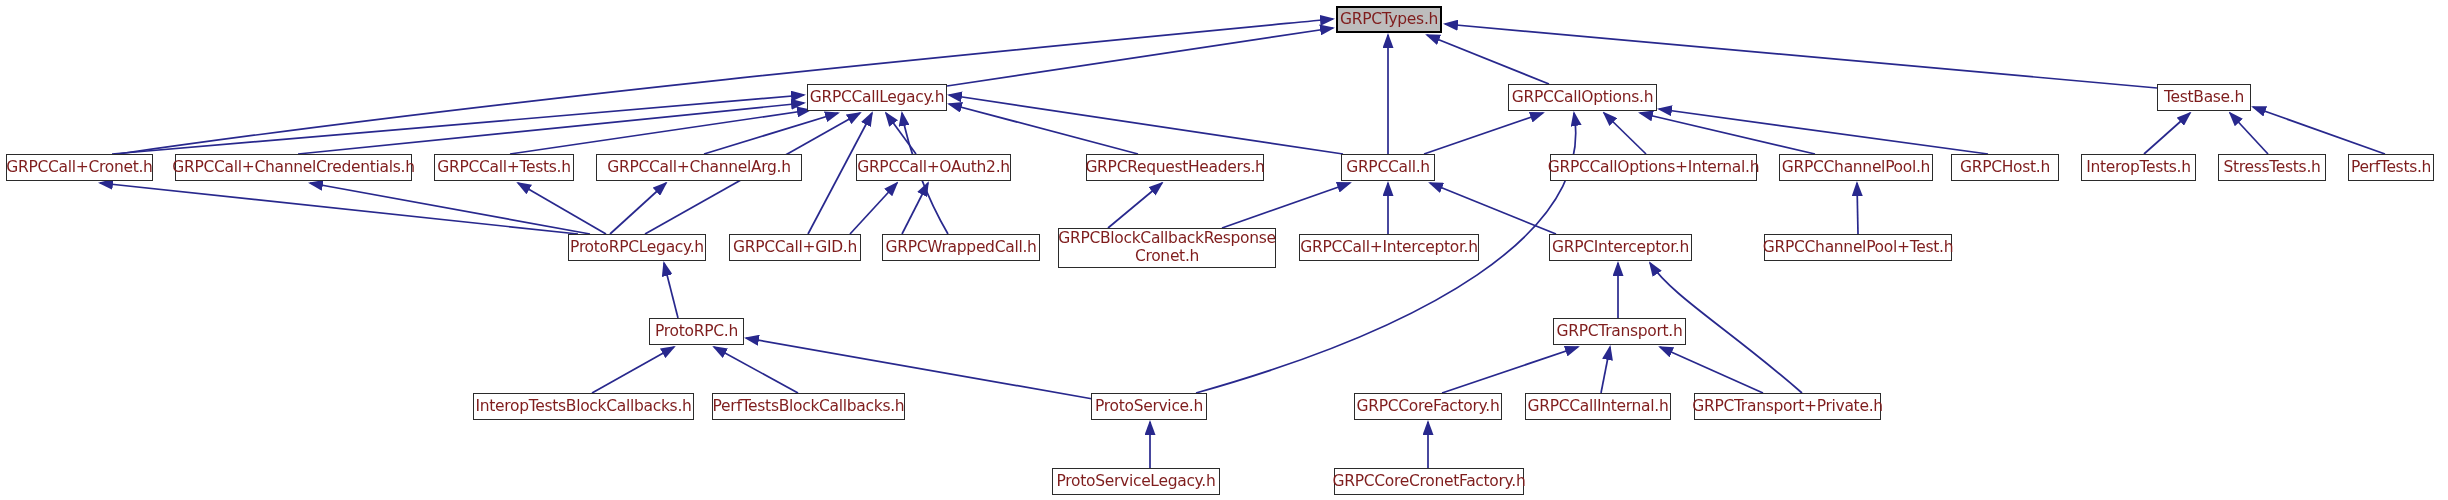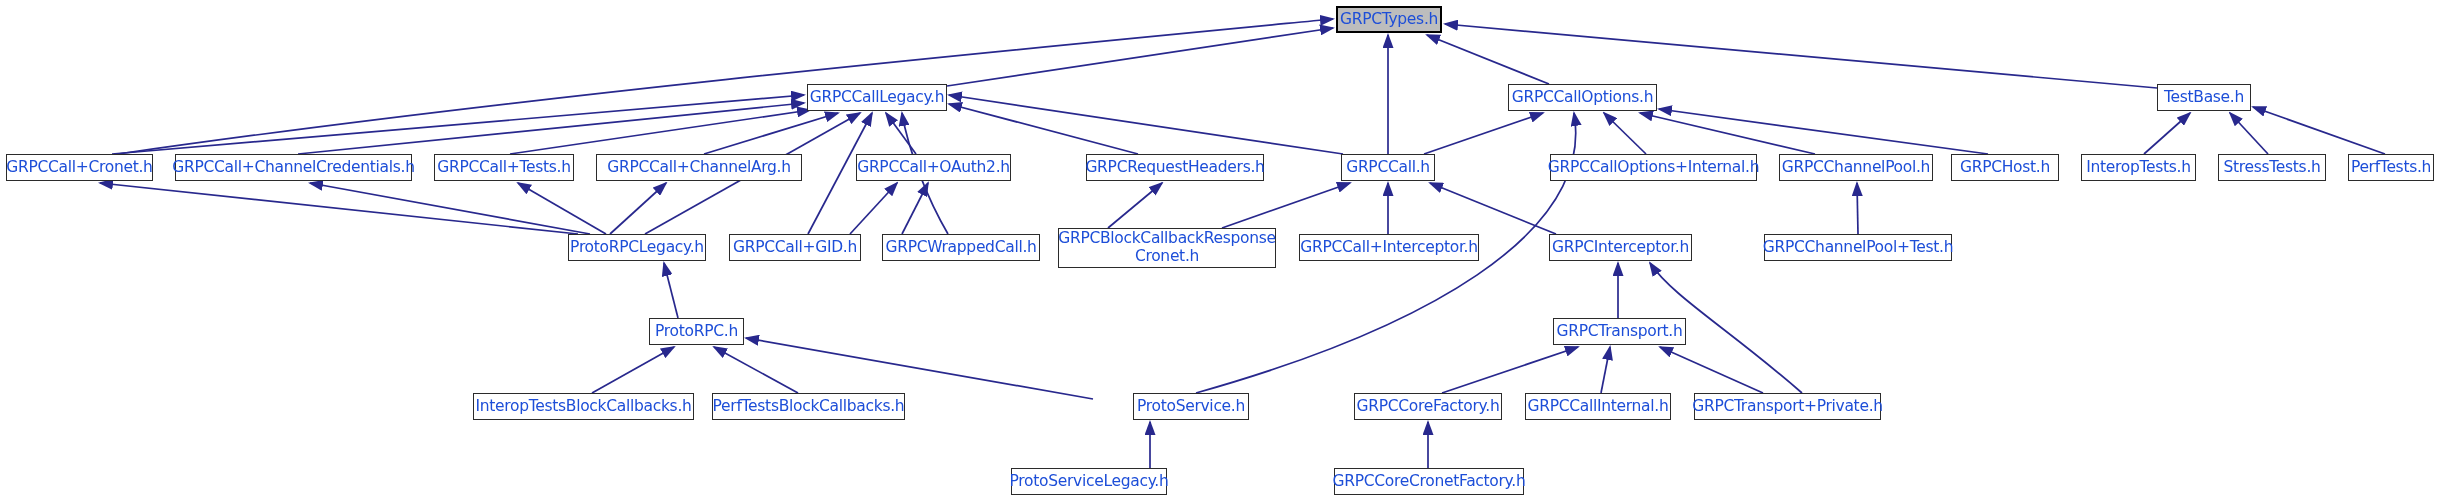--- a/index.html
+++ b/index.html
@@ -1,21 +1,21 @@
 <!DOCTYPE html>
 <html><head>
 <meta charset="utf-8">
 <style>
   html,body{margin:0;padding:0;background:#ffffff;}
   #canvas{position:relative;width:2448px;height:500px;background:#ffffff;overflow:hidden;
           font-family:"DejaVu Sans",sans-serif;}
   #edges{position:absolute;left:0;top:0;width:2448px;height:500px;}
   .node{position:absolute;box-sizing:border-box;display:flex;flex-direction:column;
         align-items:center;justify-content:center;background:#ffffff;
-        border:1.6px solid #2b2b2b;color:#1d4ed8;font-size:15.5px;line-height:1.15;
+        border:1.6px solid #2b2b2b;color:#7f1d1d;font-size:15.5px;line-height:1.15;
         letter-spacing:-0.3px;white-space:nowrap;text-align:center;cursor:pointer;z-index:2;}
   .node.root{background:#bdbdbd;border:2px solid #000000;}
   .node span{display:block;}
 </style>
 </head>
 <body>
 
 <div id="canvas">
   <svg id="edges" width="2448" height="500" viewBox="0 0 2448 500">
     <defs>
@@ -150,32 +150,32 @@
       </div>
       <div class="node" style="left: 1553px; top: 318px; width: 133px; height: 27px;">
         <span>GRPCTransport.h</span>
       </div>
       <div class="node" style="left: 473px; top: 393px; width: 221px; height: 27px;">
         <span>InteropTestsBlockCallbacks.h</span>
       </div>
       <div class="node" style="left: 712px; top: 393px; width: 193px; height: 27px;">
         <span>PerfTestsBlockCallbacks.h</span>
       </div>
-      <div class="node" style="left: 1091px; top: 393px; width: 116px; height: 27px; margin-left: 42px;">
+      <div class="node" style="left: 1091px; top: 393px; width: 116px; height: 27px;">
         <span>ProtoService.h</span>
       </div>
       <div class="node" style="left: 1354px; top: 393px; width: 148px; height: 27px;">
         <span>GRPCCoreFactory.h</span>
       </div>
       <div class="node" style="left: 1525px; top: 393px; width: 146px; height: 27px;">
         <span>GRPCCallInternal.h</span>
       </div>
       <div class="node" style="left: 1694px; top: 393px; width: 187px; height: 27px;">
         <span>GRPCTransport+Private.h</span>
       </div>
-      <div class="node" style="left: 1011px; top: 468px; width: 156px; height: 27px;">
+      <div class="node" style="left: 1052px; top: 468px; width: 168px; height: 27px;">
         <span>ProtoServiceLegacy.h</span>
       </div>
       <div class="node" style="left: 1334px; top: 468px; width: 190px; height: 27px;">
         <span>GRPCCoreCronetFactory.h</span>
       </div>
     </div>
 </div>
 
 </body></html>

